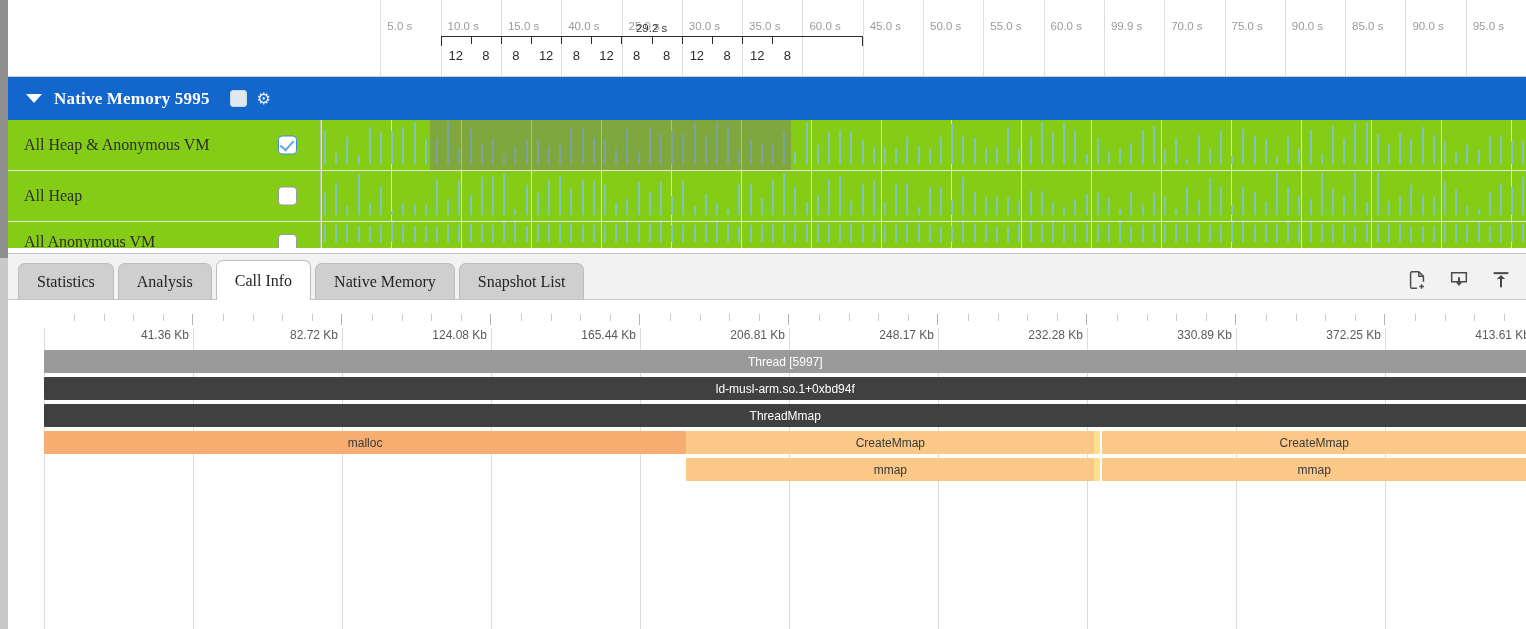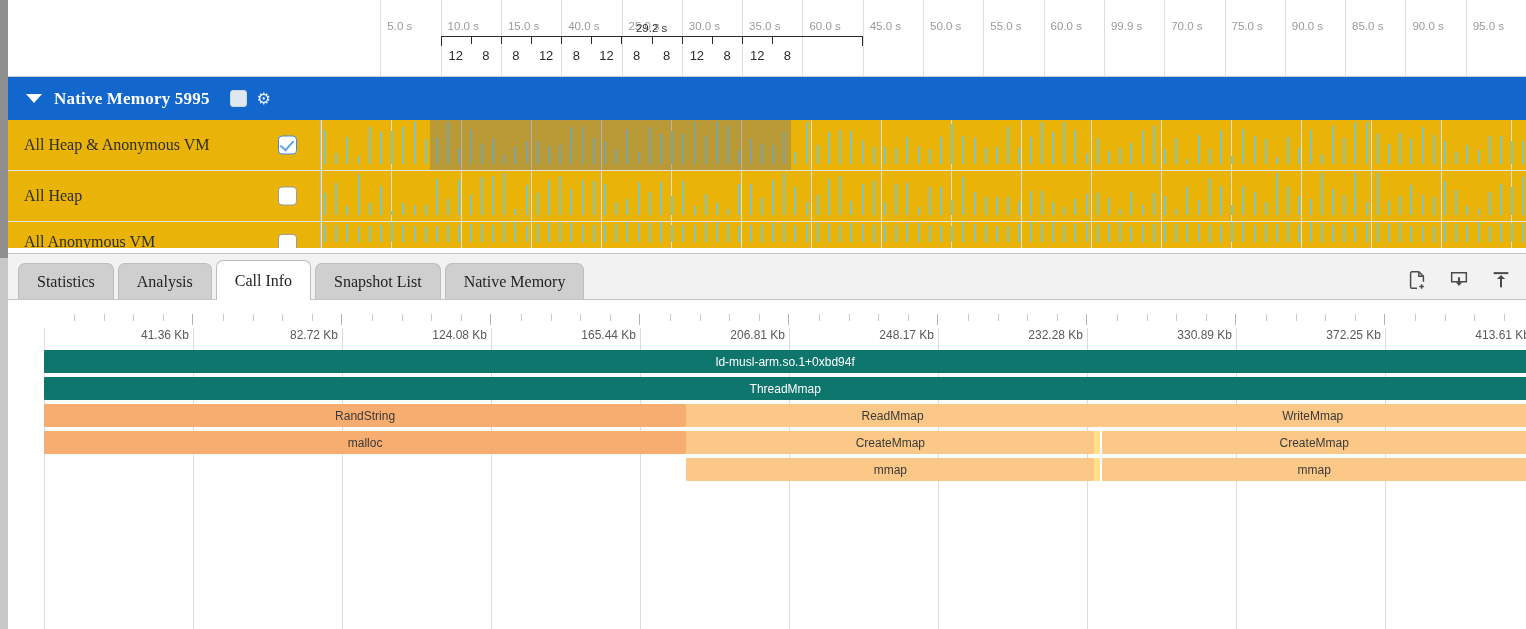--- a/index.html
+++ b/index.html
@@ -216,21 +216,21 @@
     line-height: 1;
     color: #e8f0fb;
   }
 
   
   .track {
     position: relative;
     height: 50px;
     margin-left: 8px;
     border-bottom: 1px solid #e4e4e4;
-    background: #eab308;
+    background: #84cc16;
     overflow: hidden;
   }
   .track.short { height: 26px; border-bottom: none; }
   .track .tlabel {
     position: absolute;
     left: 16px; top: 50%;
     transform: translateY(-50%);
     font-size: 16px;
     color: #2d2d2d;
     white-space: nowrap;
@@ -394,21 +394,21 @@
     font-size: 12px;
     font-family: "Liberation Sans", sans-serif;
     display: flex;
     align-items: center;
     justify-content: center;
     overflow: hidden;
     white-space: nowrap;
     box-sizing: border-box;
   }
   .frame.gray  { background: #9a9a9a; color: #ffffff; }
-  .frame.red   { background: #0f766e; color: #ffffff; }
+  .frame.red   { background: #404040; color: #ffffff; }
   .frame.org   { background: #f7ac70; color: #3a3a3a; }
   .frame.org2  { background: #fbc887; color: #3a3a3a; }
   .frame.yel   { background: #ffe08a; color: #3a3a3a; }
 </style>
 </head>
 <body>
 
 <div class="left-rail">
   <div class="thumb"></div>
 </div>
@@ -919,22 +919,22 @@
     </div>
 
   </div>
 
   <div class="bottom-pane">
 
     <div class="tabbar">
       <div class="tab">Statistics</div>
       <div class="tab">Analysis</div>
       <div class="tab active">Call Info</div>
+      <div class="tab">Native Memory</div>
       <div class="tab">Snapshot List</div>
-      <div class="tab">Native Memory</div>
 
       <div class="tab-tools">
         <span>
           <svg width="22" height="22" viewBox="0 0 24 24" fill="none" stroke="#4a4a4a" stroke-width="1.6">
             <path d="M14 3H6.5A1.5 1.5 0 0 0 5 4.5v15A1.5 1.5 0 0 0 6.5 21H12"></path>
             <path d="M14 3l5 5v6"></path>
               <path d="M14 3v5h5"></path>
             <path d="M17 16.5v5M14.5 19h5"></path>
           </svg>
         </span>
@@ -1024,29 +1024,27 @@
           <div class="gl" style="left: 596px;"></div>
           <div class="gl" style="left: 745px;"></div>
           <div class="gl" style="left: 894px;"></div>
           <div class="gl" style="left: 1043px;"></div>
           <div class="gl" style="left: 1192px;"></div>
           <div class="gl" style="left: 1341px;"></div>
           <div class="gl" style="left: 0px;"></div>
         </div>
       <div class="frames" id="fg-frames">
           <div class="frame-row">
+            <div class="frame gray" style="left: 0px; width: 1482.55px;">Thread [5997]</div>
+          </div>
+          <div class="frame-row">
             <div class="frame red" style="left: 0px; width: 1482.55px;">ld-musl-arm.so.1+0xbd94f</div>
           </div>
           <div class="frame-row">
             <div class="frame red" style="left: 0px; width: 1482.55px;">ThreadMmap</div>
-          </div>
-          <div class="frame-row">
-            <div class="frame org" style="left: 0px; width: 642.19px;">RandString</div>
-            <div class="frame org2" style="left: 642.19px; width: 412.73px;">ReadMmap</div>
-            <div class="frame org2" style="left: 1054.92px; width: 427.63px;">WriteMmap</div>
           </div>
           <div class="frame-row">
             <div class="frame org" style="left: 0px; width: 642.19px;">malloc</div>
             <div class="frame org2" style="left: 642.19px; width: 408.26px;">CreateMmap</div>
             <div class="frame yel" style="left: 1050.45px; width: 5.96px;"></div>
             <div class="frame org2" style="left: 1057.9px; width: 424.65px;">CreateMmap</div>
           </div>
           <div class="frame-row">
             <div class="frame org2" style="left: 642.19px; width: 408.26px;">mmap</div>
             <div class="frame yel" style="left: 1050.45px; width: 5.96px;"></div>

